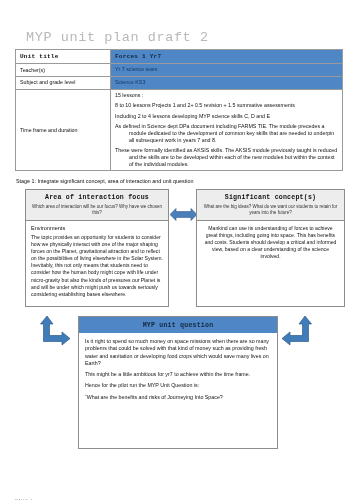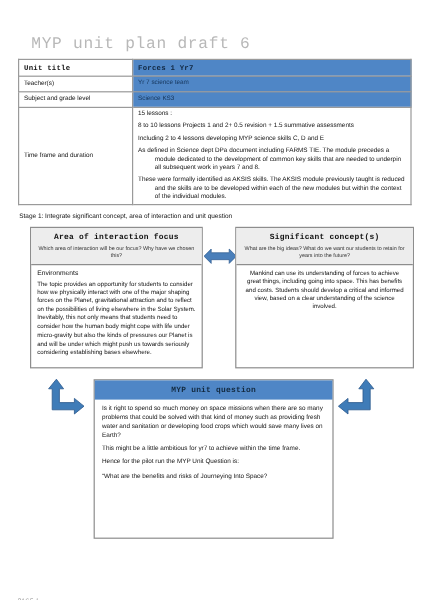--- a/index.html
+++ b/index.html
@@ -200,21 +200,21 @@
     font-size:4.2px;
     letter-spacing:0.5px;
     color:#8d8d8d;
   }
 </style>
 </head>
 <body>
 
 <div class="page">
 
-  <div class="doc-title">MYP unit plan draft 6</div>
+  <div class="doc-title">MYP unit plan draft 2</div>
 
   <table class="info-table">
     <tbody>
       <tr>
         <td class="lbl-col">
           <div class="lbl mono">Unit title</div>
         </td>
         <td class="val blue-cell mono">Forces 1 Yr7</td>
       </tr>
       <tr>

